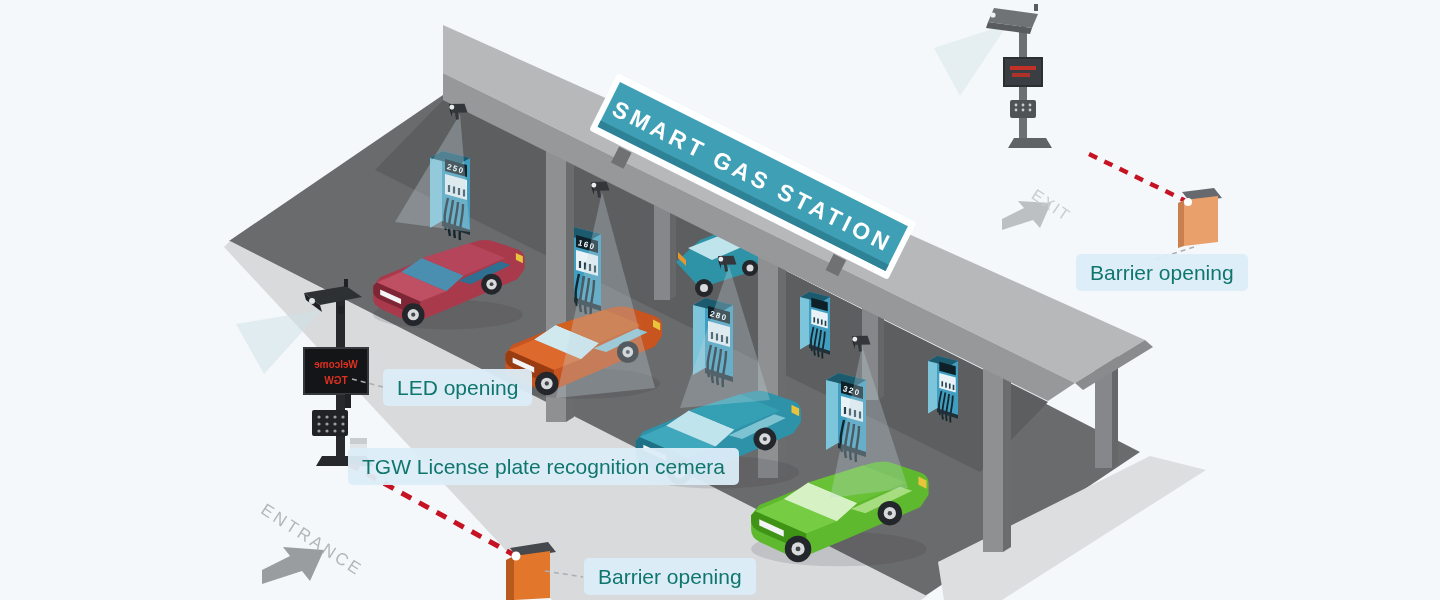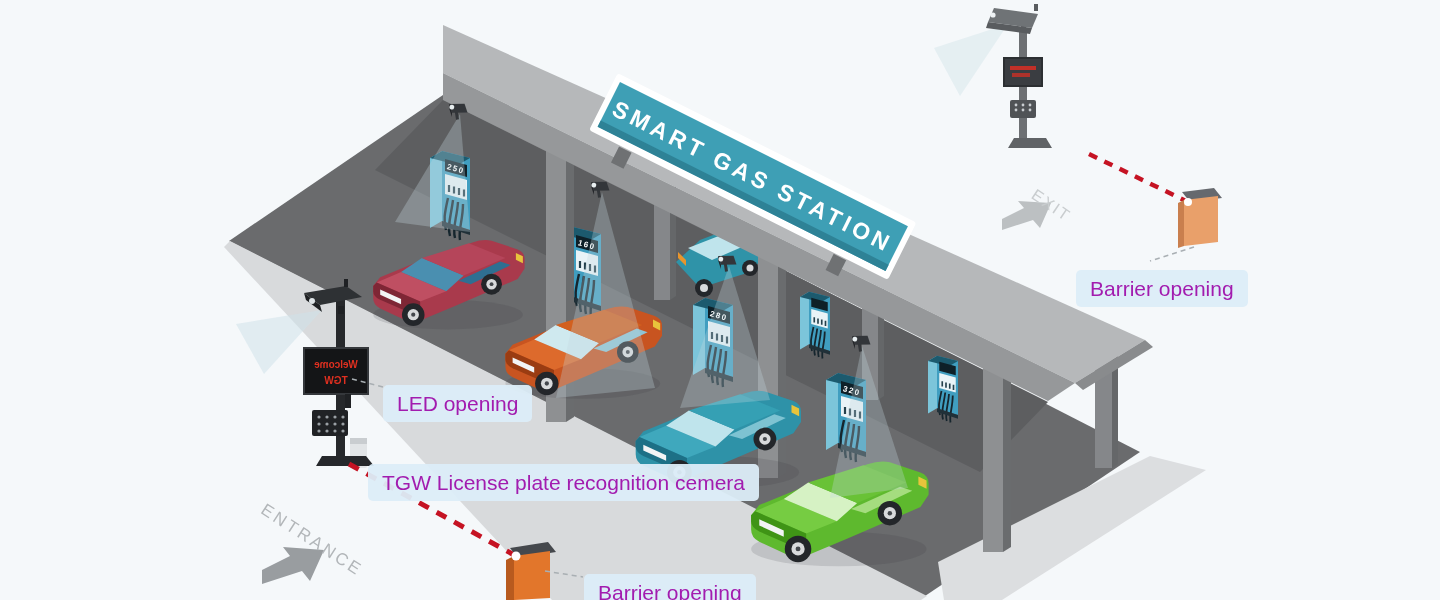--- a/index.html
+++ b/index.html
@@ -1,20 +1,20 @@
 <!DOCTYPE html>
 <html><head>
 <meta charset="utf-8">
 <style>
   html,body{margin:0;padding:0;background:#ffffff;}
   .stage{position:relative;width:1440px;height:600px;background:#f5f8fa;overflow:hidden;
          font-family:"Liberation Sans",sans-serif;}
   .scene{position:absolute;left:0;top:0;}
-  .tag{position:absolute;background:rgba(220,237,248,.95);color:#a21caf;font-size:21px;
-       line-height:1;padding:8px 14px;border-radius:5px;white-space:nowrap;margin-top:16px;}
+  .tag{position:absolute;background:rgba(220,237,248,.95);color:#0f766e;font-size:21px;
+       line-height:1;padding:8px 14px;border-radius:5px;white-space:nowrap;}
   .way{position:absolute;color:#b2b6b9;font-size:17px;letter-spacing:3px;
        transform-origin:0 0;white-space:nowrap;}
   #exit-text{color:#c9cdcf;font-size:16px;letter-spacing:2px;}
   .sign-text{fill:#ffffff;font-family:"Liberation Sans",sans-serif;font-weight:bold;
              font-size:23px;letter-spacing:4px;}
   .pump-digits{fill:#ffffff;font-family:"Liberation Sans",sans-serif;font-weight:bold;
                font-size:8px;letter-spacing:1.5px;}
   .led-red{fill:#e03020;font-family:"Liberation Sans",sans-serif;font-weight:bold;font-size:10px;}
 </style>
 </head>
@@ -244,20 +244,20 @@
     <path d="M352,379 L383,387"></path>
     <path d="M545,571 L583,577"></path>
     <path d="M1194,247 L1150,261"></path>
   </g>
 
   <path d="M262,584 L262,570 L290,556 L283,547 L324,550 L310,581 L302,571 Z" fill="#999da0"></path>
   <path d="M1002,230 L1002,219 L1024,208 L1018,201 L1051,203 L1040,228 L1033,220 Z" fill="#bcc0c2"></path>
 </svg>
 
 <div class="tag" style="left:383px;top:369px;">LED opening</div>
-<div class="tag" style="left:368px;top:448px;">TGW License plate recognition cemera</div>
+<div class="tag" style="left:348px;top:448px;">TGW License plate recognition cemera</div>
 <div class="tag" style="left:584px;top:558px;">Barrier opening</div>
 <div class="tag" style="left:1076px;top:254px;">Barrier opening</div>
 
 <div class="way" id="entrance-text" style="left:268px;top:500px;transform:rotate(33deg);">ENTRANCE</div>
 <div class="way" id="exit-text" style="left:1038px;top:186px;transform:rotate(34deg);">EXIT</div>
 
 </div>
 
 </body></html>

